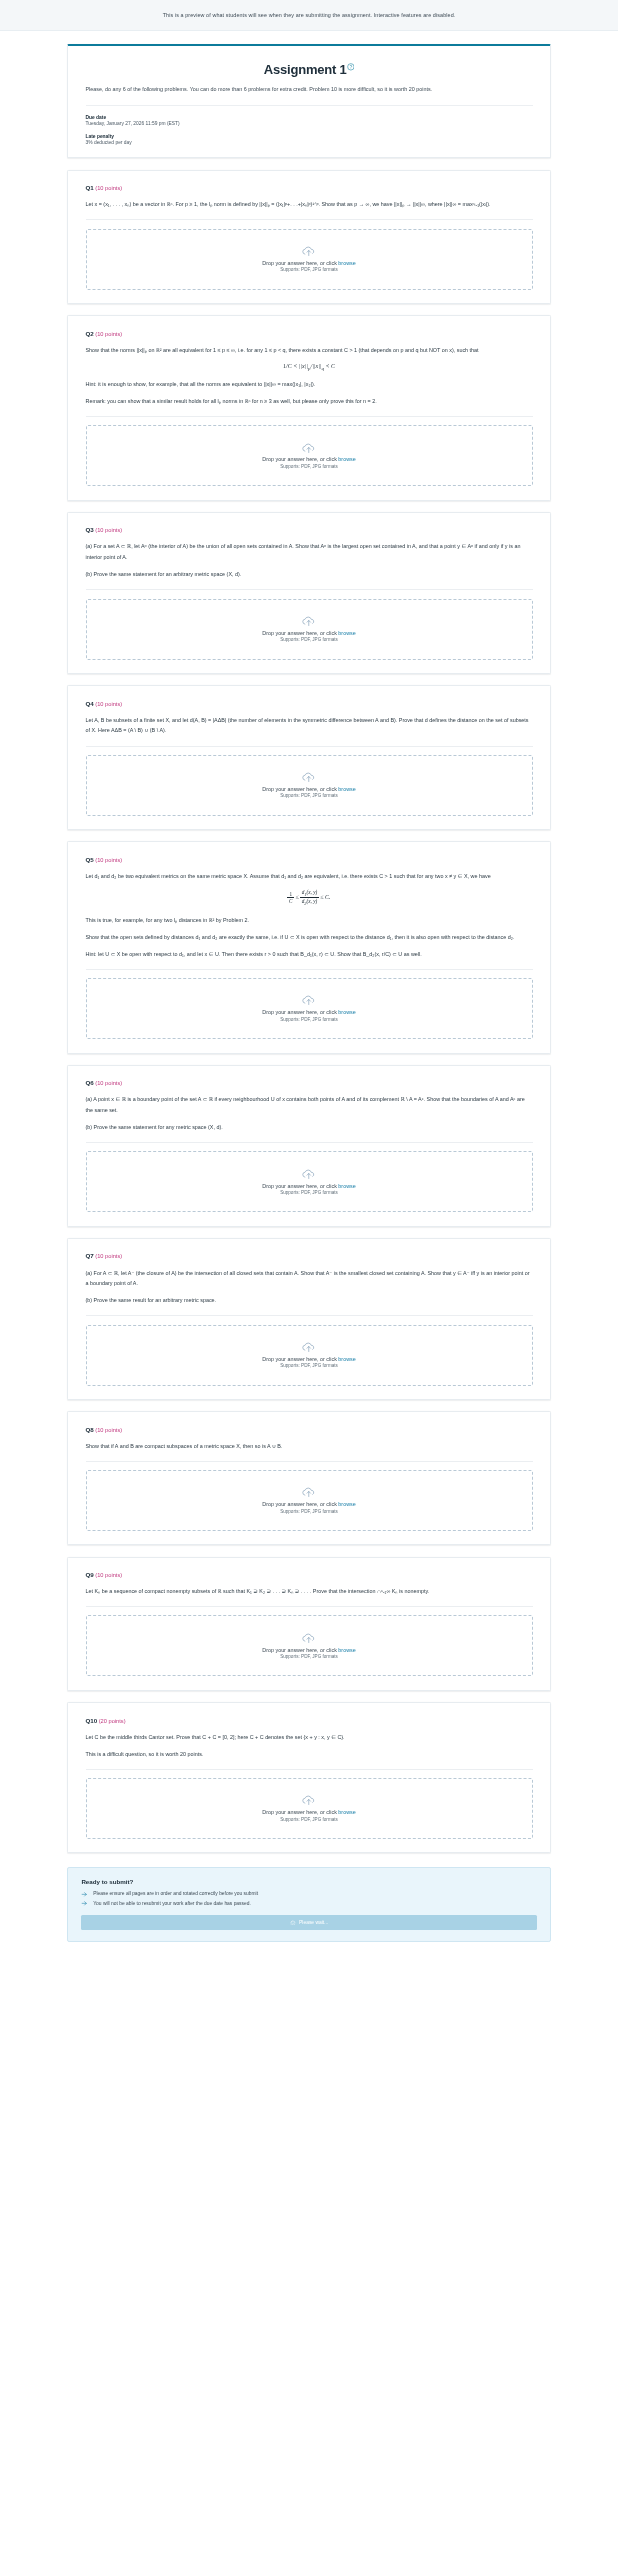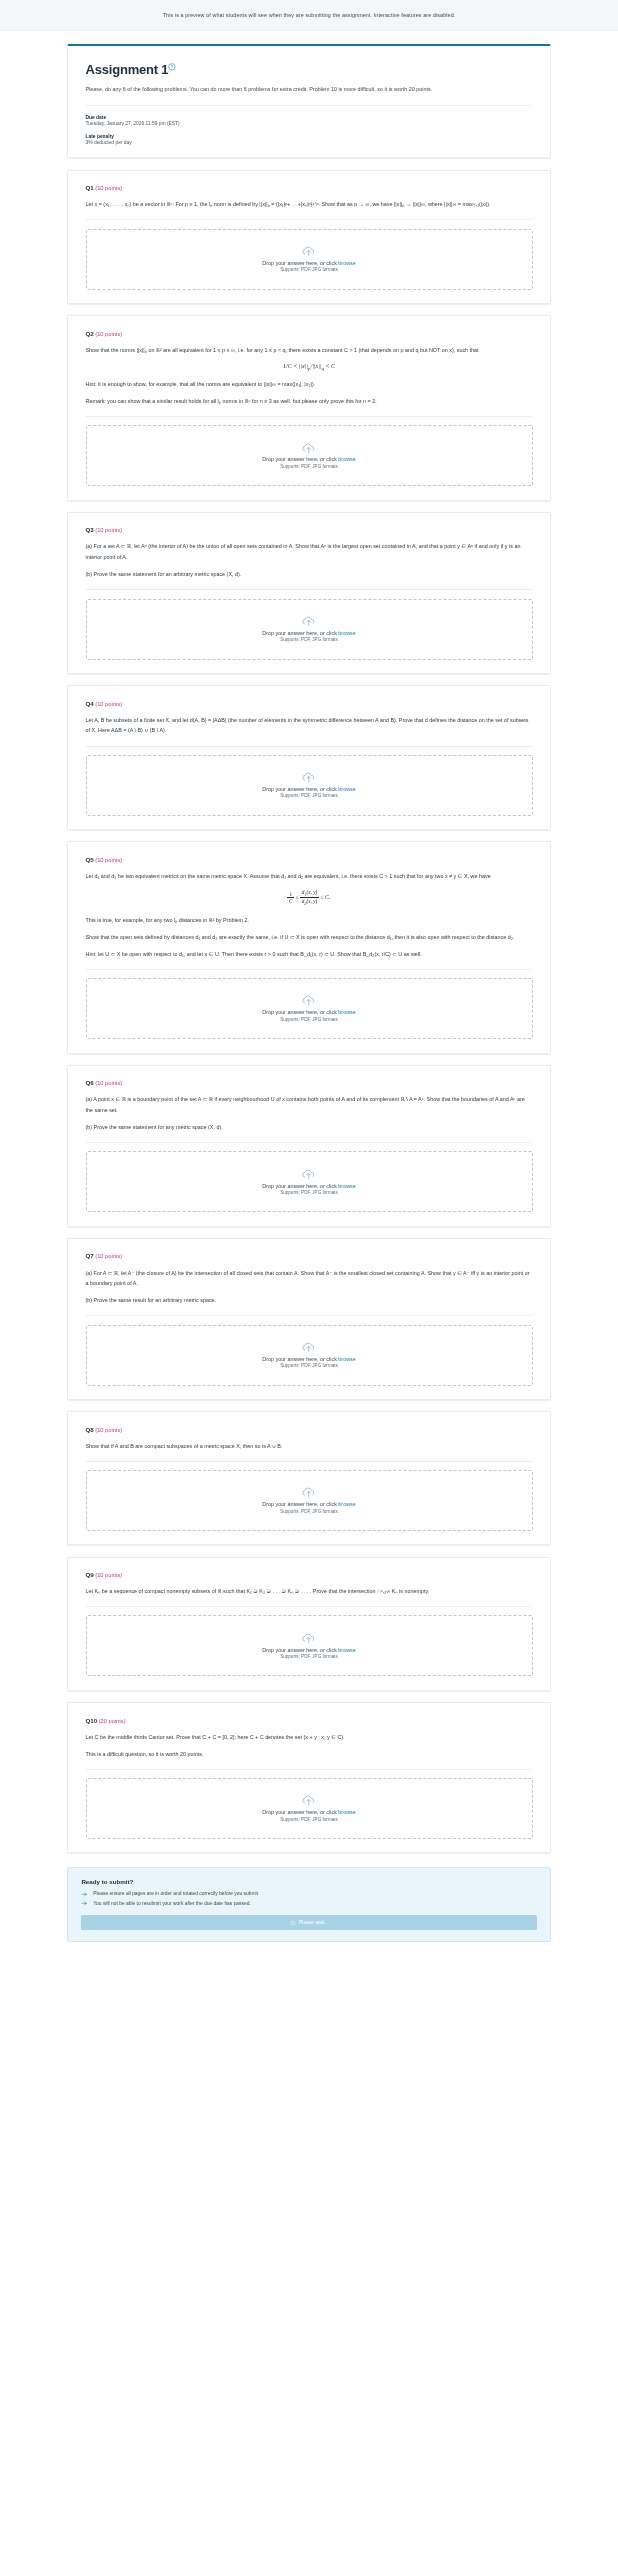--- a/index.html
+++ b/index.html
@@ -44,21 +44,21 @@
     position: relative;
   }
   .header-card {
     border-top: 2.6px solid #0c7b9b;
     padding: 13.4px 17.5px 5.2px 17.5px;
     margin-bottom: 11.3px;
   }
   .title-row {
     display: flex;
     align-items: flex-start;
-    justify-content: flex-start;
+    justify-content: center;
   }
   .assignment-title {
     font-size: 13px;
     font-weight: bold;
     letter-spacing: -0.2px;
     color: #20303c;
     margin: 2.1px 0 0 0;
   }
   .help-icon {
     width: 7.7px; height: 7.7px;

